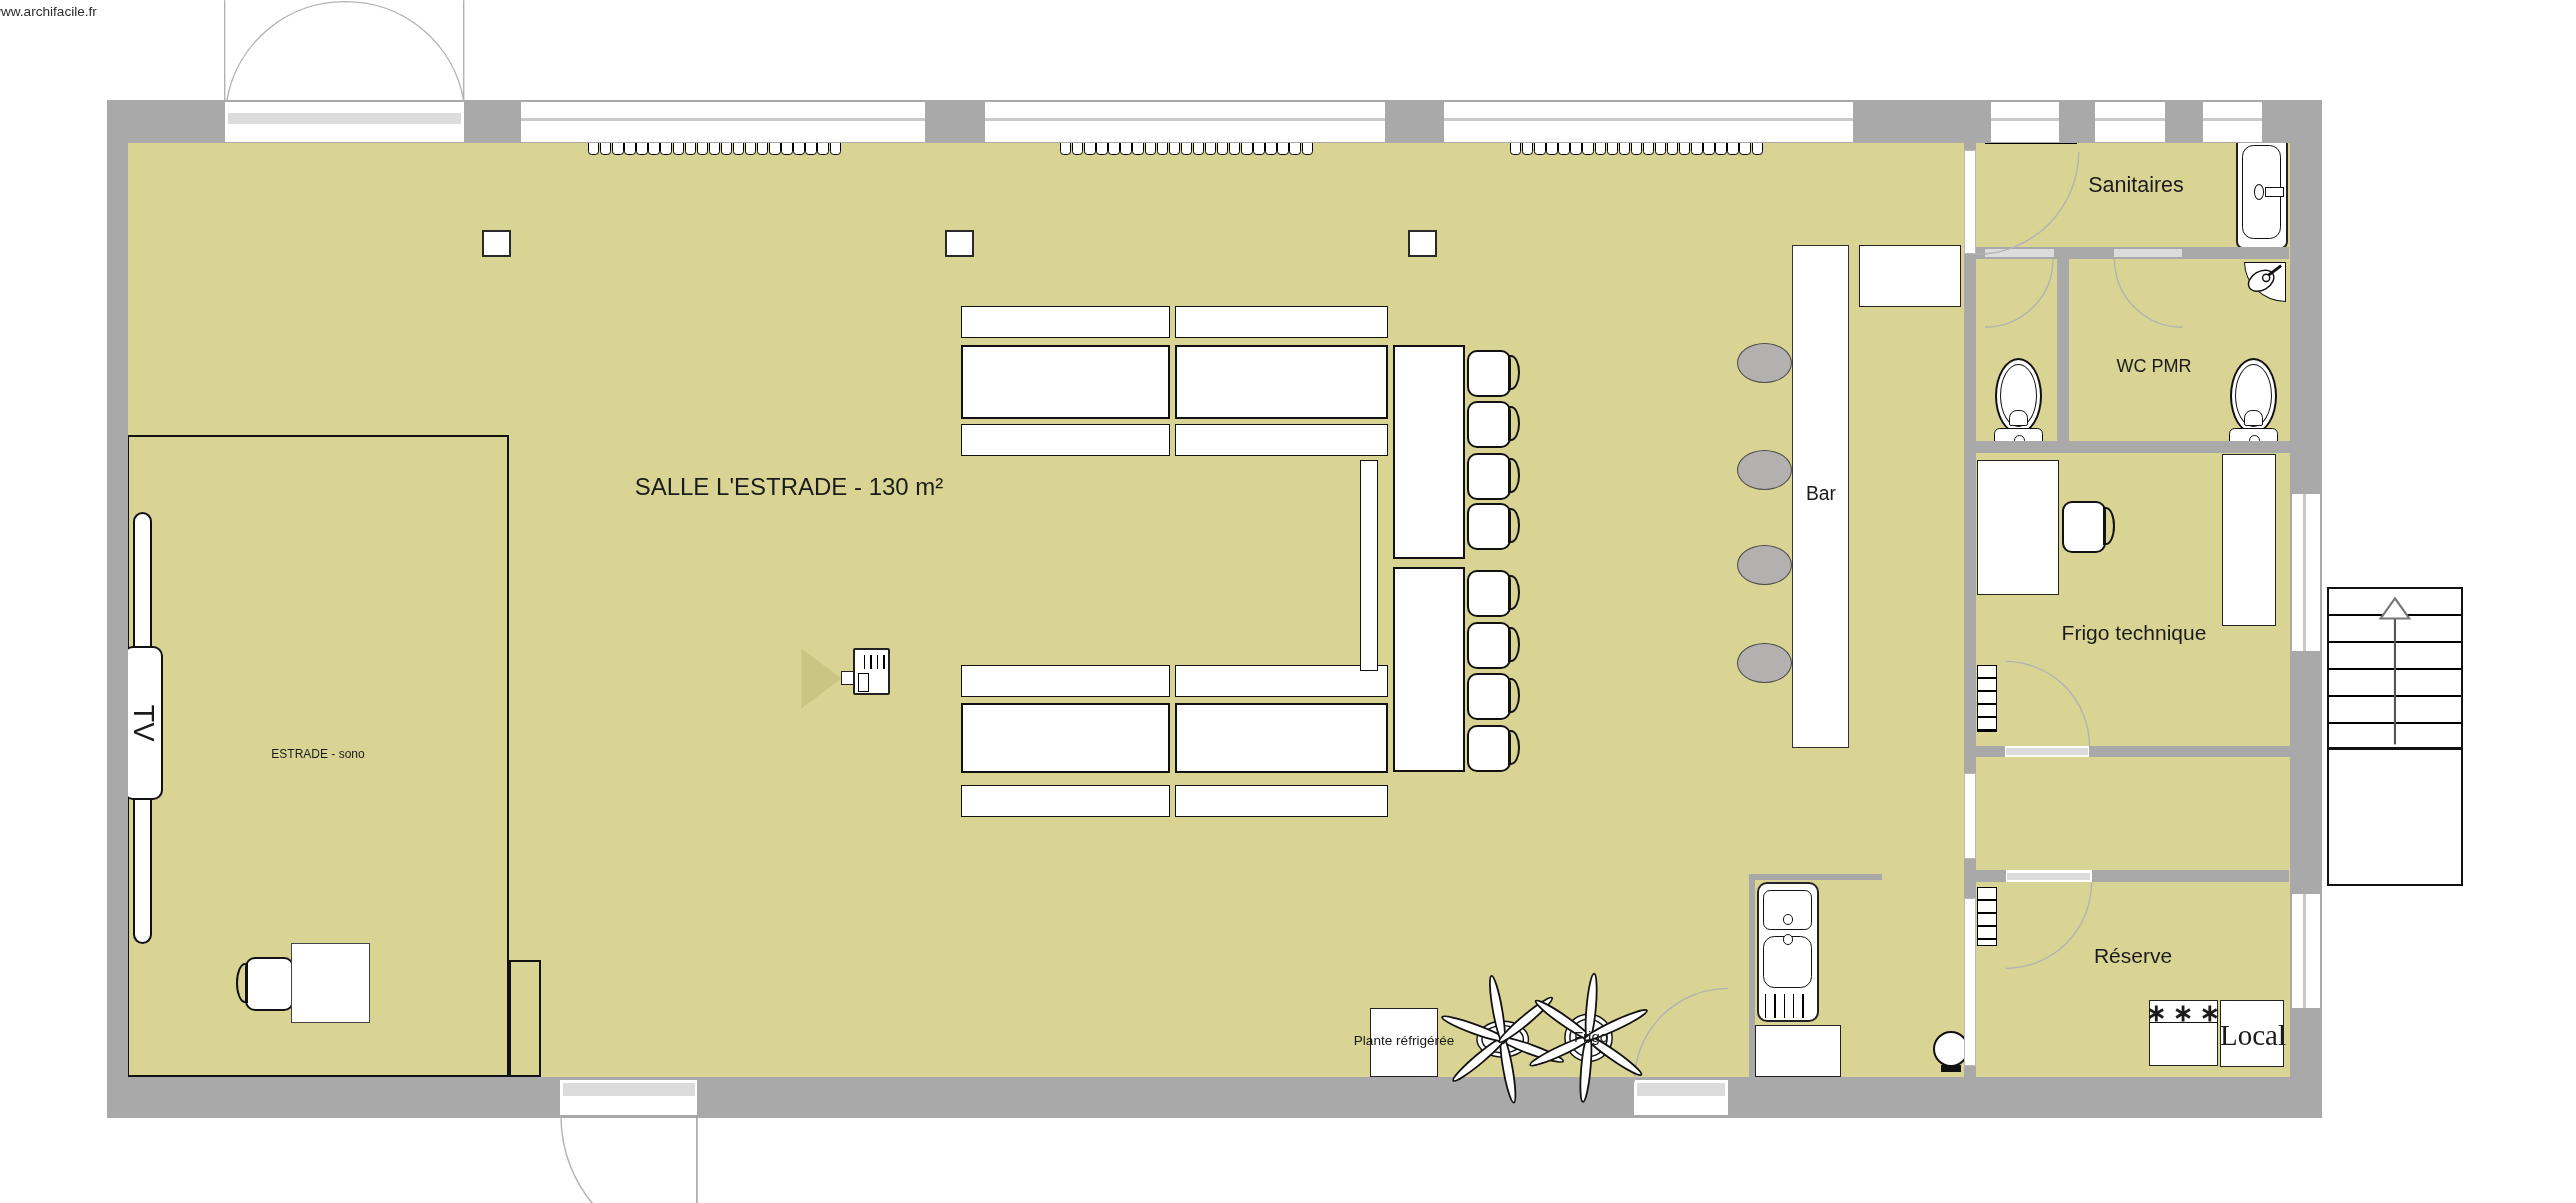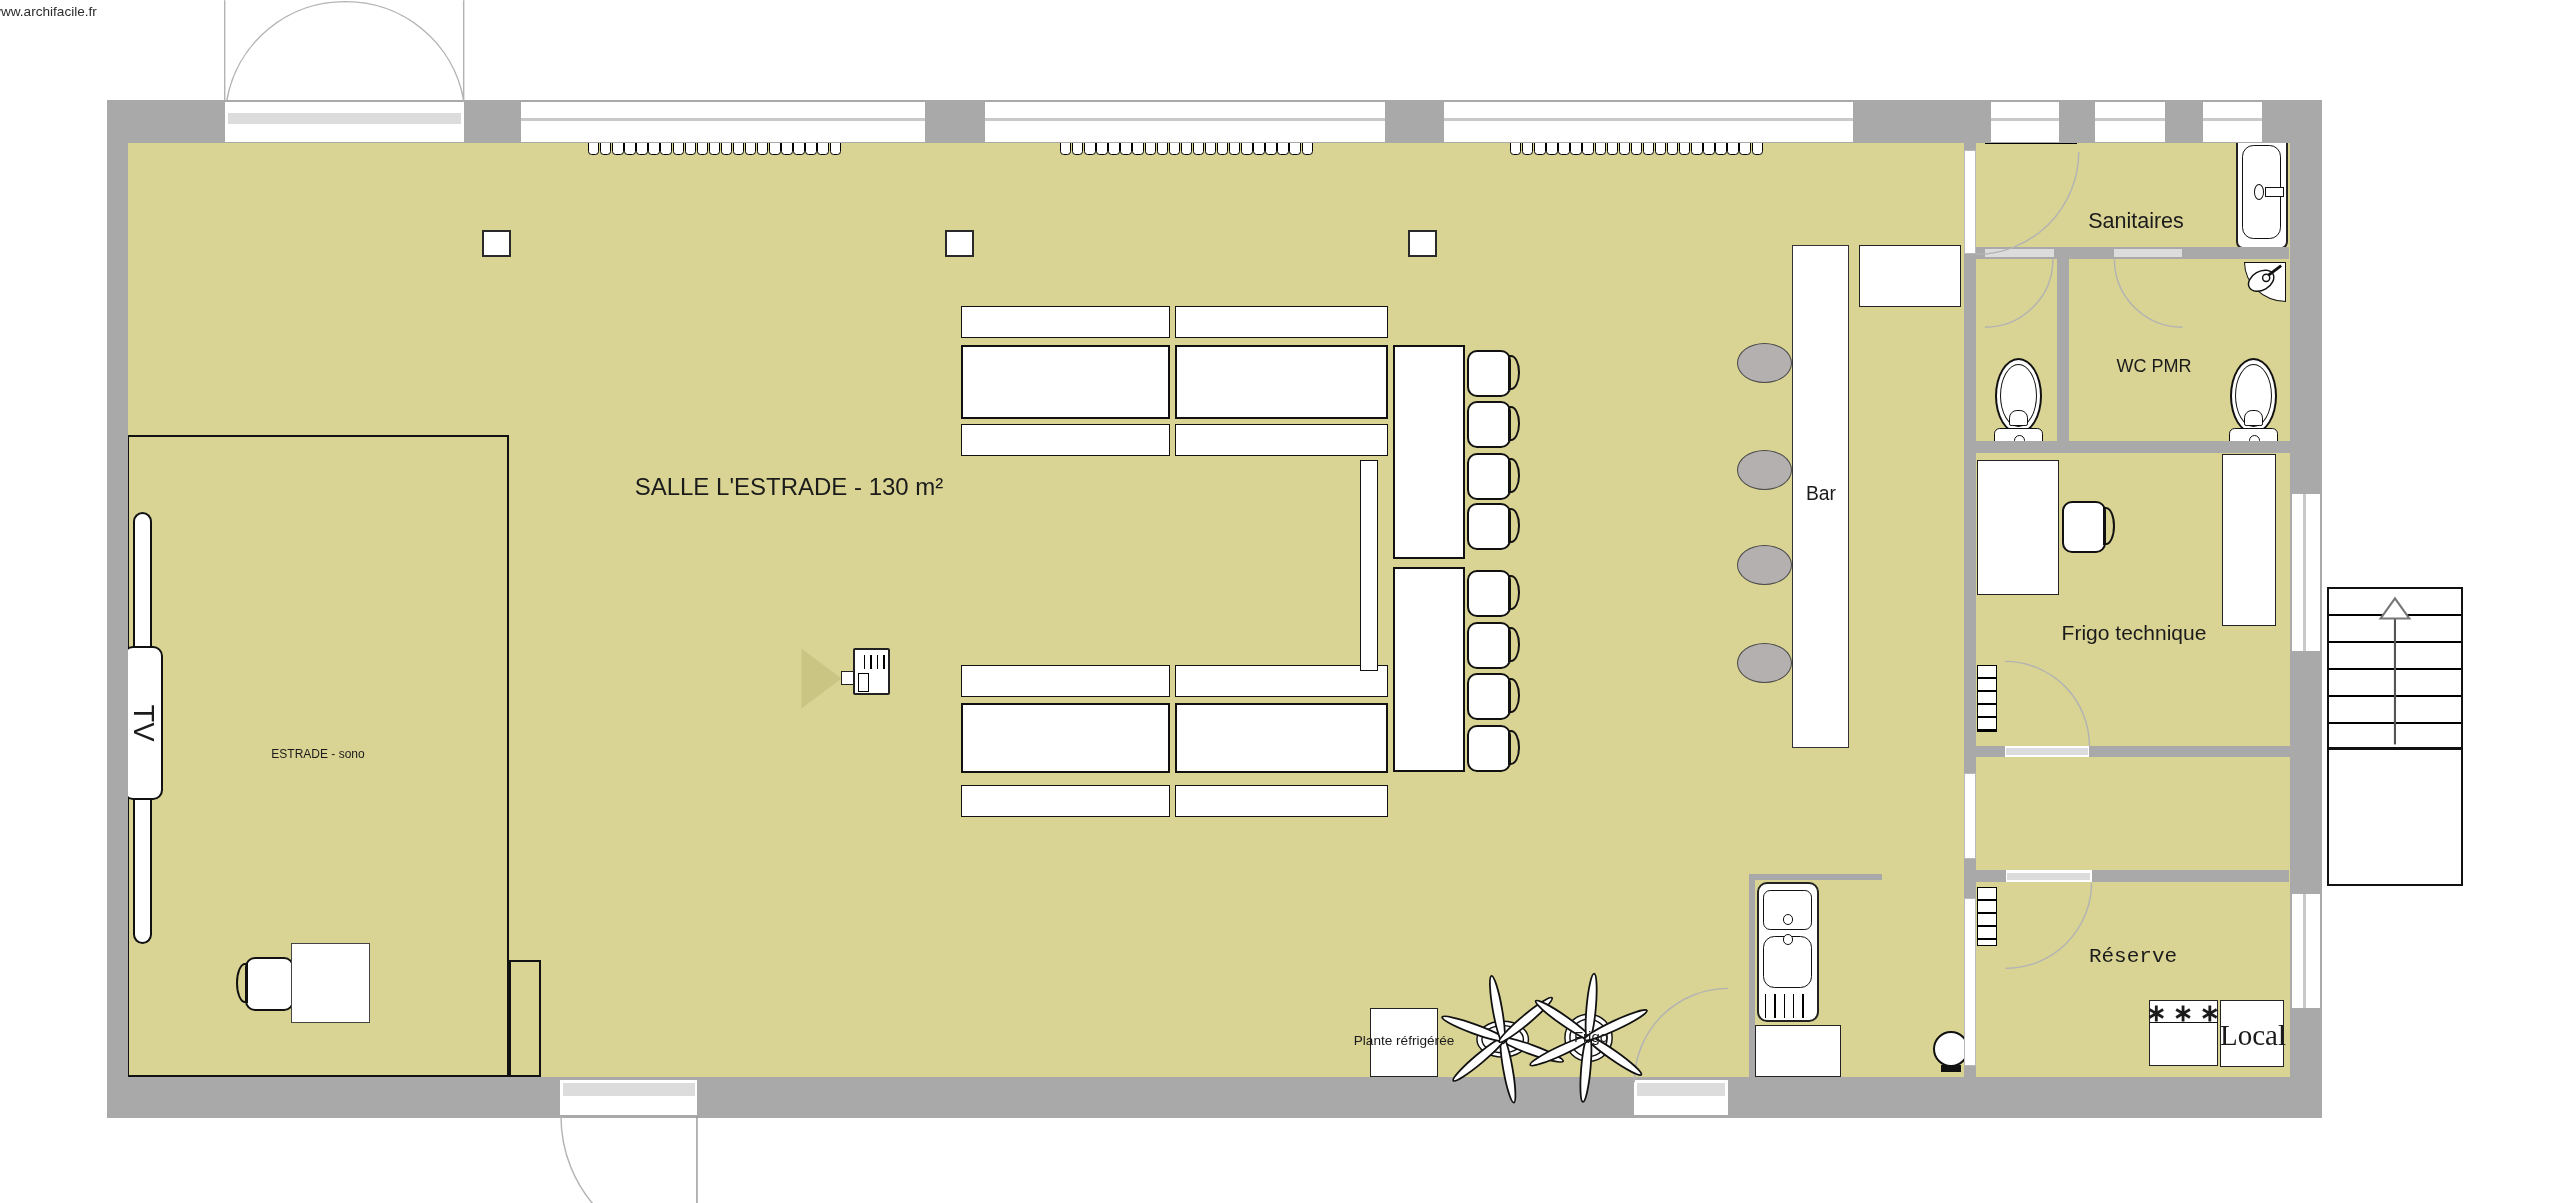--- a/index.html
+++ b/index.html
@@ -270,24 +270,24 @@
 
     <g>
       <line x1="3347" y1="1040" x2="3347" y2="862" stroke="#555" stroke-width="3"></line>
       <polygon points="3347,836 3327,864 3367,864" fill="#fff" stroke="#777" stroke-width="3"></polygon>
     </g>
   </svg>
 
   <div class="lbl" style="left:789px;top:487px;font-size:24px;">SALLE L'ESTRADE - 130 m²</div>
   <div class="lbl" style="left:318px;top:754px;font-size:12px;">ESTRADE - sono</div>
   <div class="lbl" style="left:1821px;top:494px;font-size:19.3px;">Bar</div>
-  <div class="lbl" style="left:2136px;top:185px;font-size:21.5px;margin-top:36px;">Sanitaires</div>
+  <div class="lbl" style="left:2136px;top:185px;font-size:21.5px;">Sanitaires</div>
   <div class="lbl" style="left:2154px;top:366px;font-size:18px;">WC PMR</div>
   <div class="lbl" style="left:2134px;top:633px;font-size:21px;">Frigo technique</div>
-  <div class="lbl" style="left:2133px;top:956px;font-size:21px;font-family:Liberation Mono, monospace;">Réserve</div>
+  <div class="lbl" style="left:2133px;top:956px;font-size:21px;">Réserve</div>
   <div class="lbl" style="left:1404px;top:1040px;font-size:13.6px;">Plante réfrigérée</div>
   <div class="lbl" style="left:1591px;top:1036px;font-size:15px;">Frigo</div>
   <div class="lbl serif" style="left:2253px;top:1035px;font-size:29px;">Local</div>
   <div class="lbl" style="left:2183px;top:1013px;font-size:24px;font-weight:bold;">∗  ∗  ∗</div>
 
 <div class="chair-row" style="left: 588px; top: 133px;">
       <span class="chair"></span>
       <span class="chair"></span>
       <span class="chair"></span>
       <span class="chair"></span>

